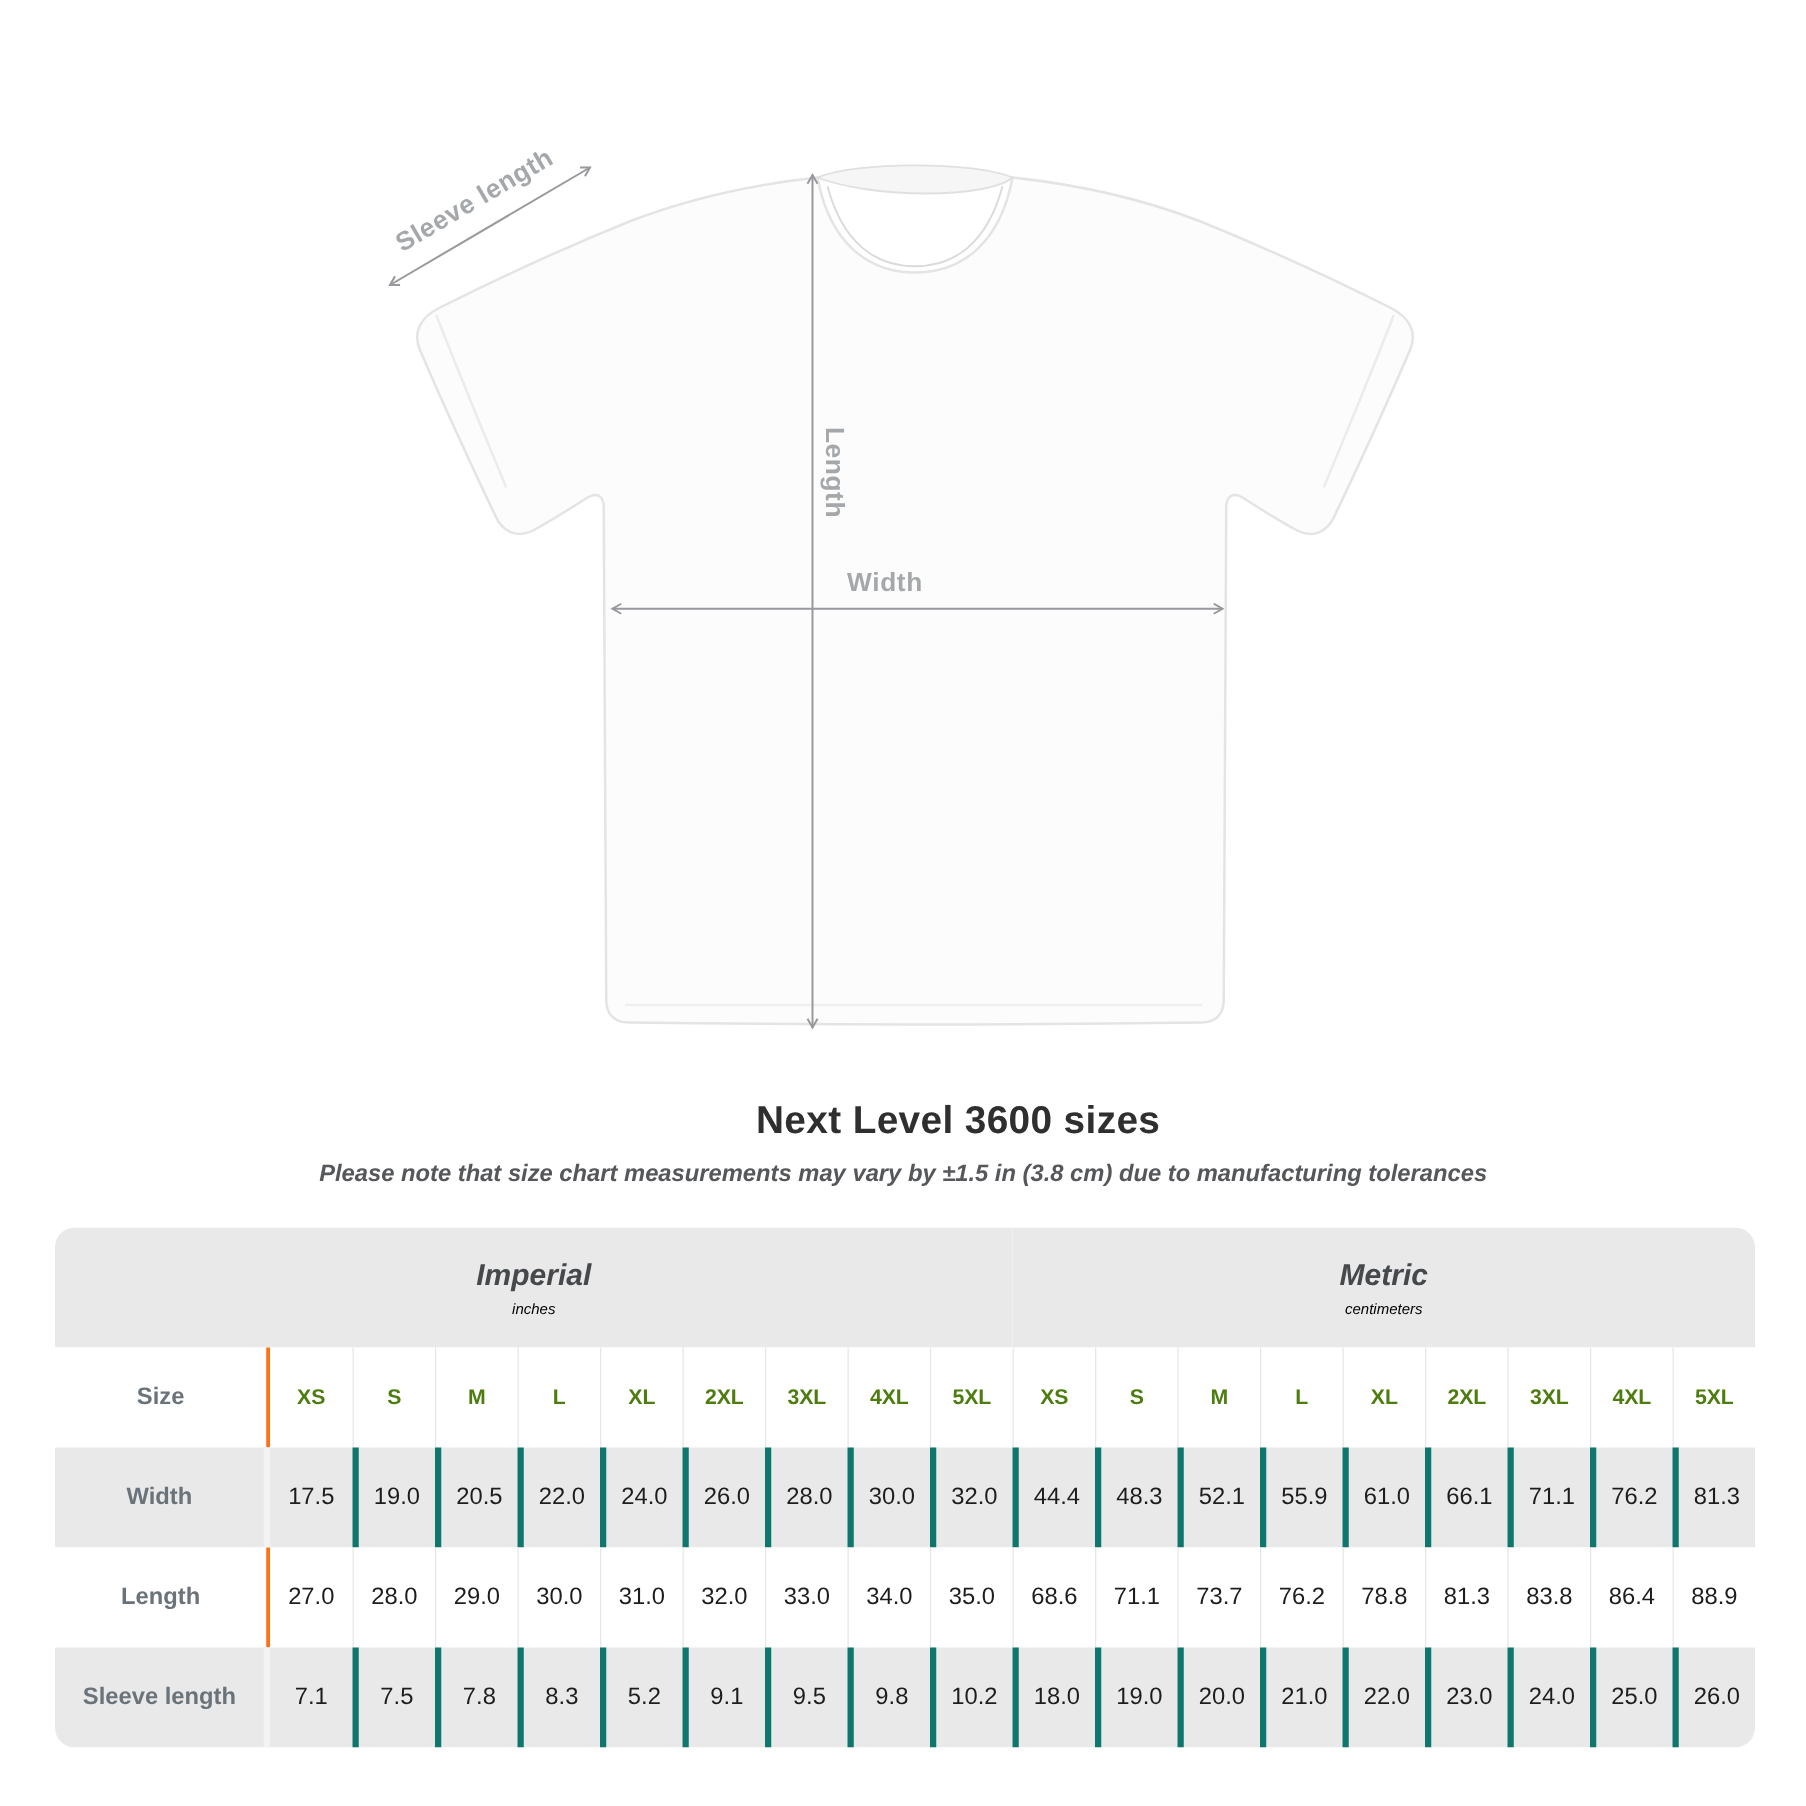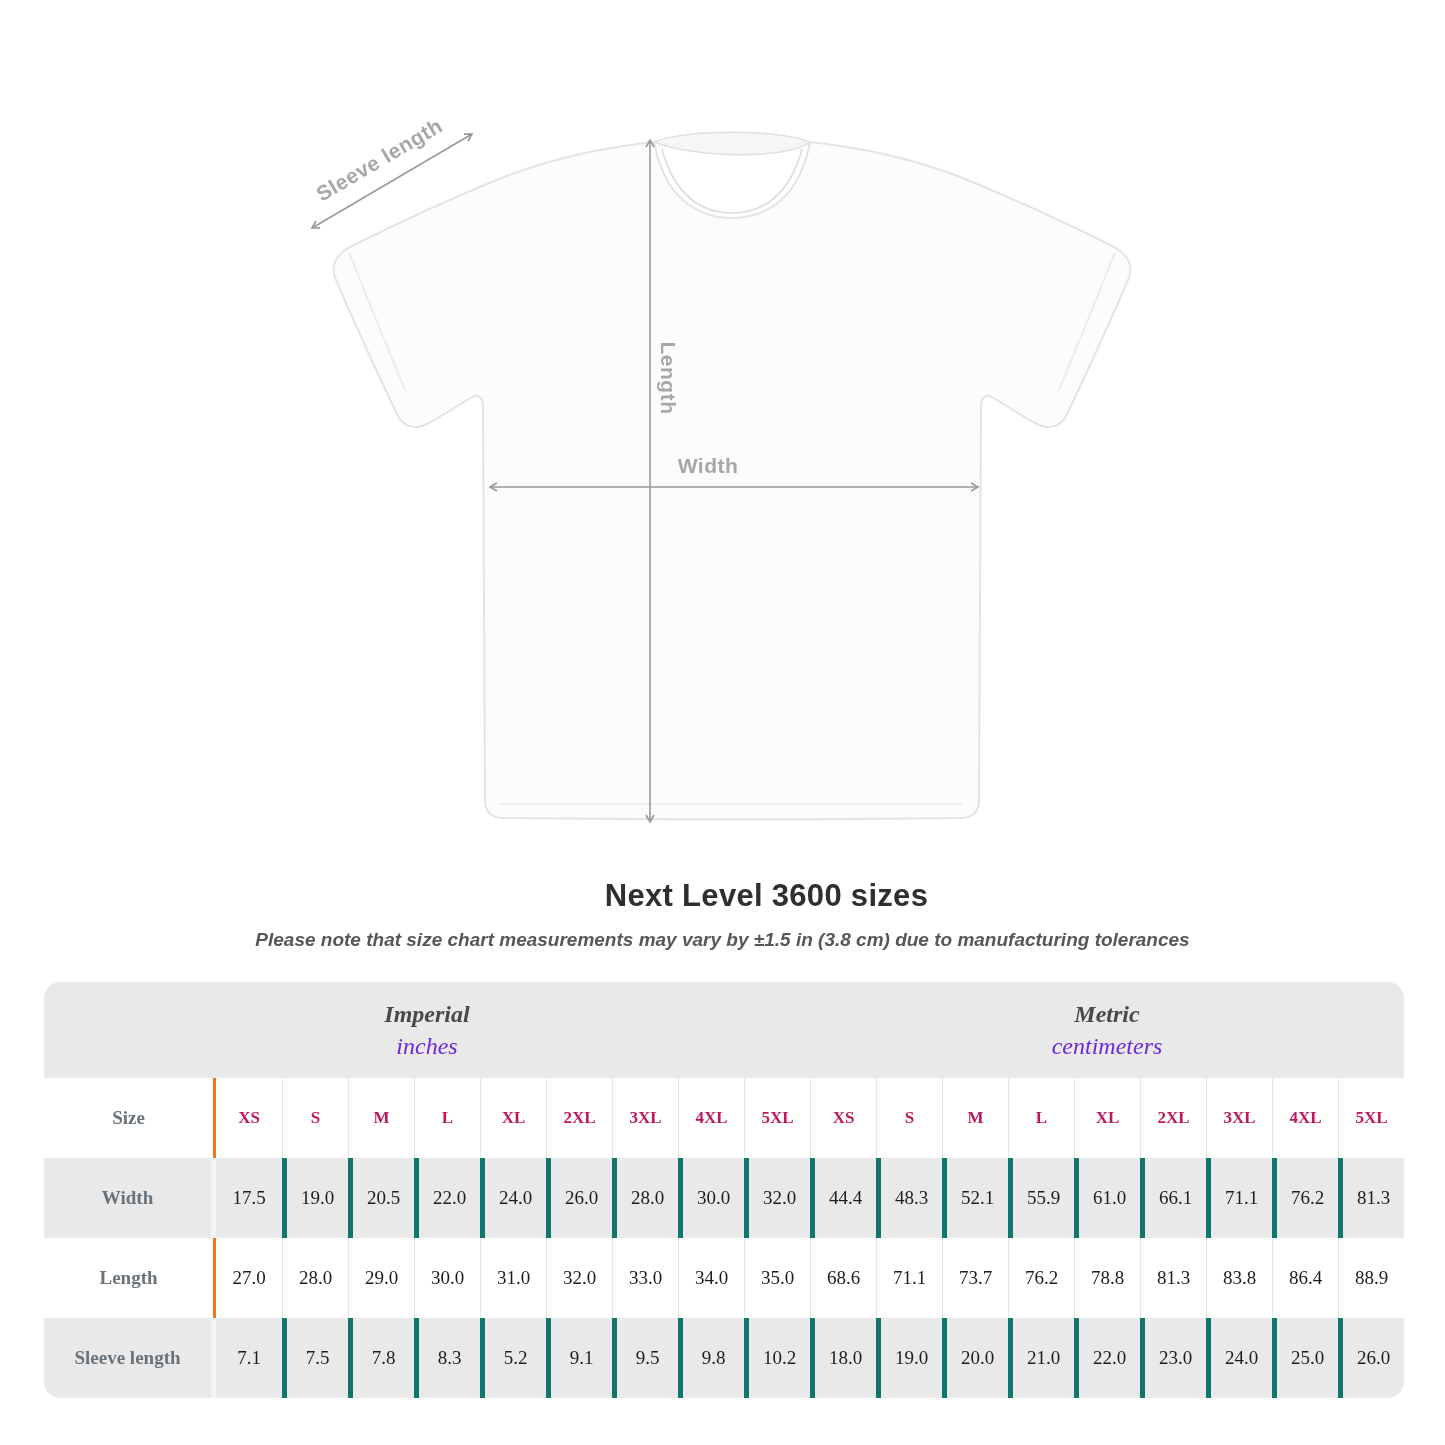--- a/index.html
+++ b/index.html
@@ -22,37 +22,36 @@
   .tbl-wrap{
     position:absolute;left:44px;top:982px;width:1360px;
     border-radius:16px;overflow:hidden;
   }
   .tbl{
     display:grid;
     grid-template-columns:172px repeat(18,1fr);
     grid-template-rows:96px;
     grid-auto-rows:80px;
     width:1360px;
-    font-family:Liberation Serif, serif;
   }
   .group-hd{
     background:#e9e9e9;display:flex;flex-direction:column;
     align-items:center;justify-content:center;gap:5px;grid-row:1;
   }
   .g1{grid-column:1 / span 10;}
   .g2{grid-column:11 / span 9;}
   .group-name{font-size:24px;font-weight:bold;font-style:italic;color:#46494c;}
-  .group-unit{font-size:24px;font-style:italic;color:#6d28d9;}
+  .group-unit{font-size:12px;font-style:italic;color:#000000;}
   .cell{
     display:flex;align-items:center;justify-content:center;
     font-size:19px;color:#1d1d1d;
   }
   .r-white{background:#ffffff;}
   .r-gray{background:#e9e9e9;}
-  .szh{font-weight:bold;font-size:17px;color:#be185d;}
+  .szh{font-weight:bold;font-size:17px;color:#4d7c0f;}
   .lbl{font-weight:bold;color:#6a737a;font-size:19px;}
   .r-white.lbl{border-right:3px solid #f97316;}
   .r-gray.lbl{border-right:5px solid #f3f3f3;}
   .r-white.bl{border-left:1px solid #e6e6e6;}
   .r-gray.bl{border-left:5px solid #0f766e;}
 </style>
 </head>
 <body>
 
 <svg class="diagram" viewBox="0 0 1445 880" xmlns="http://www.w3.org/2000/svg">

